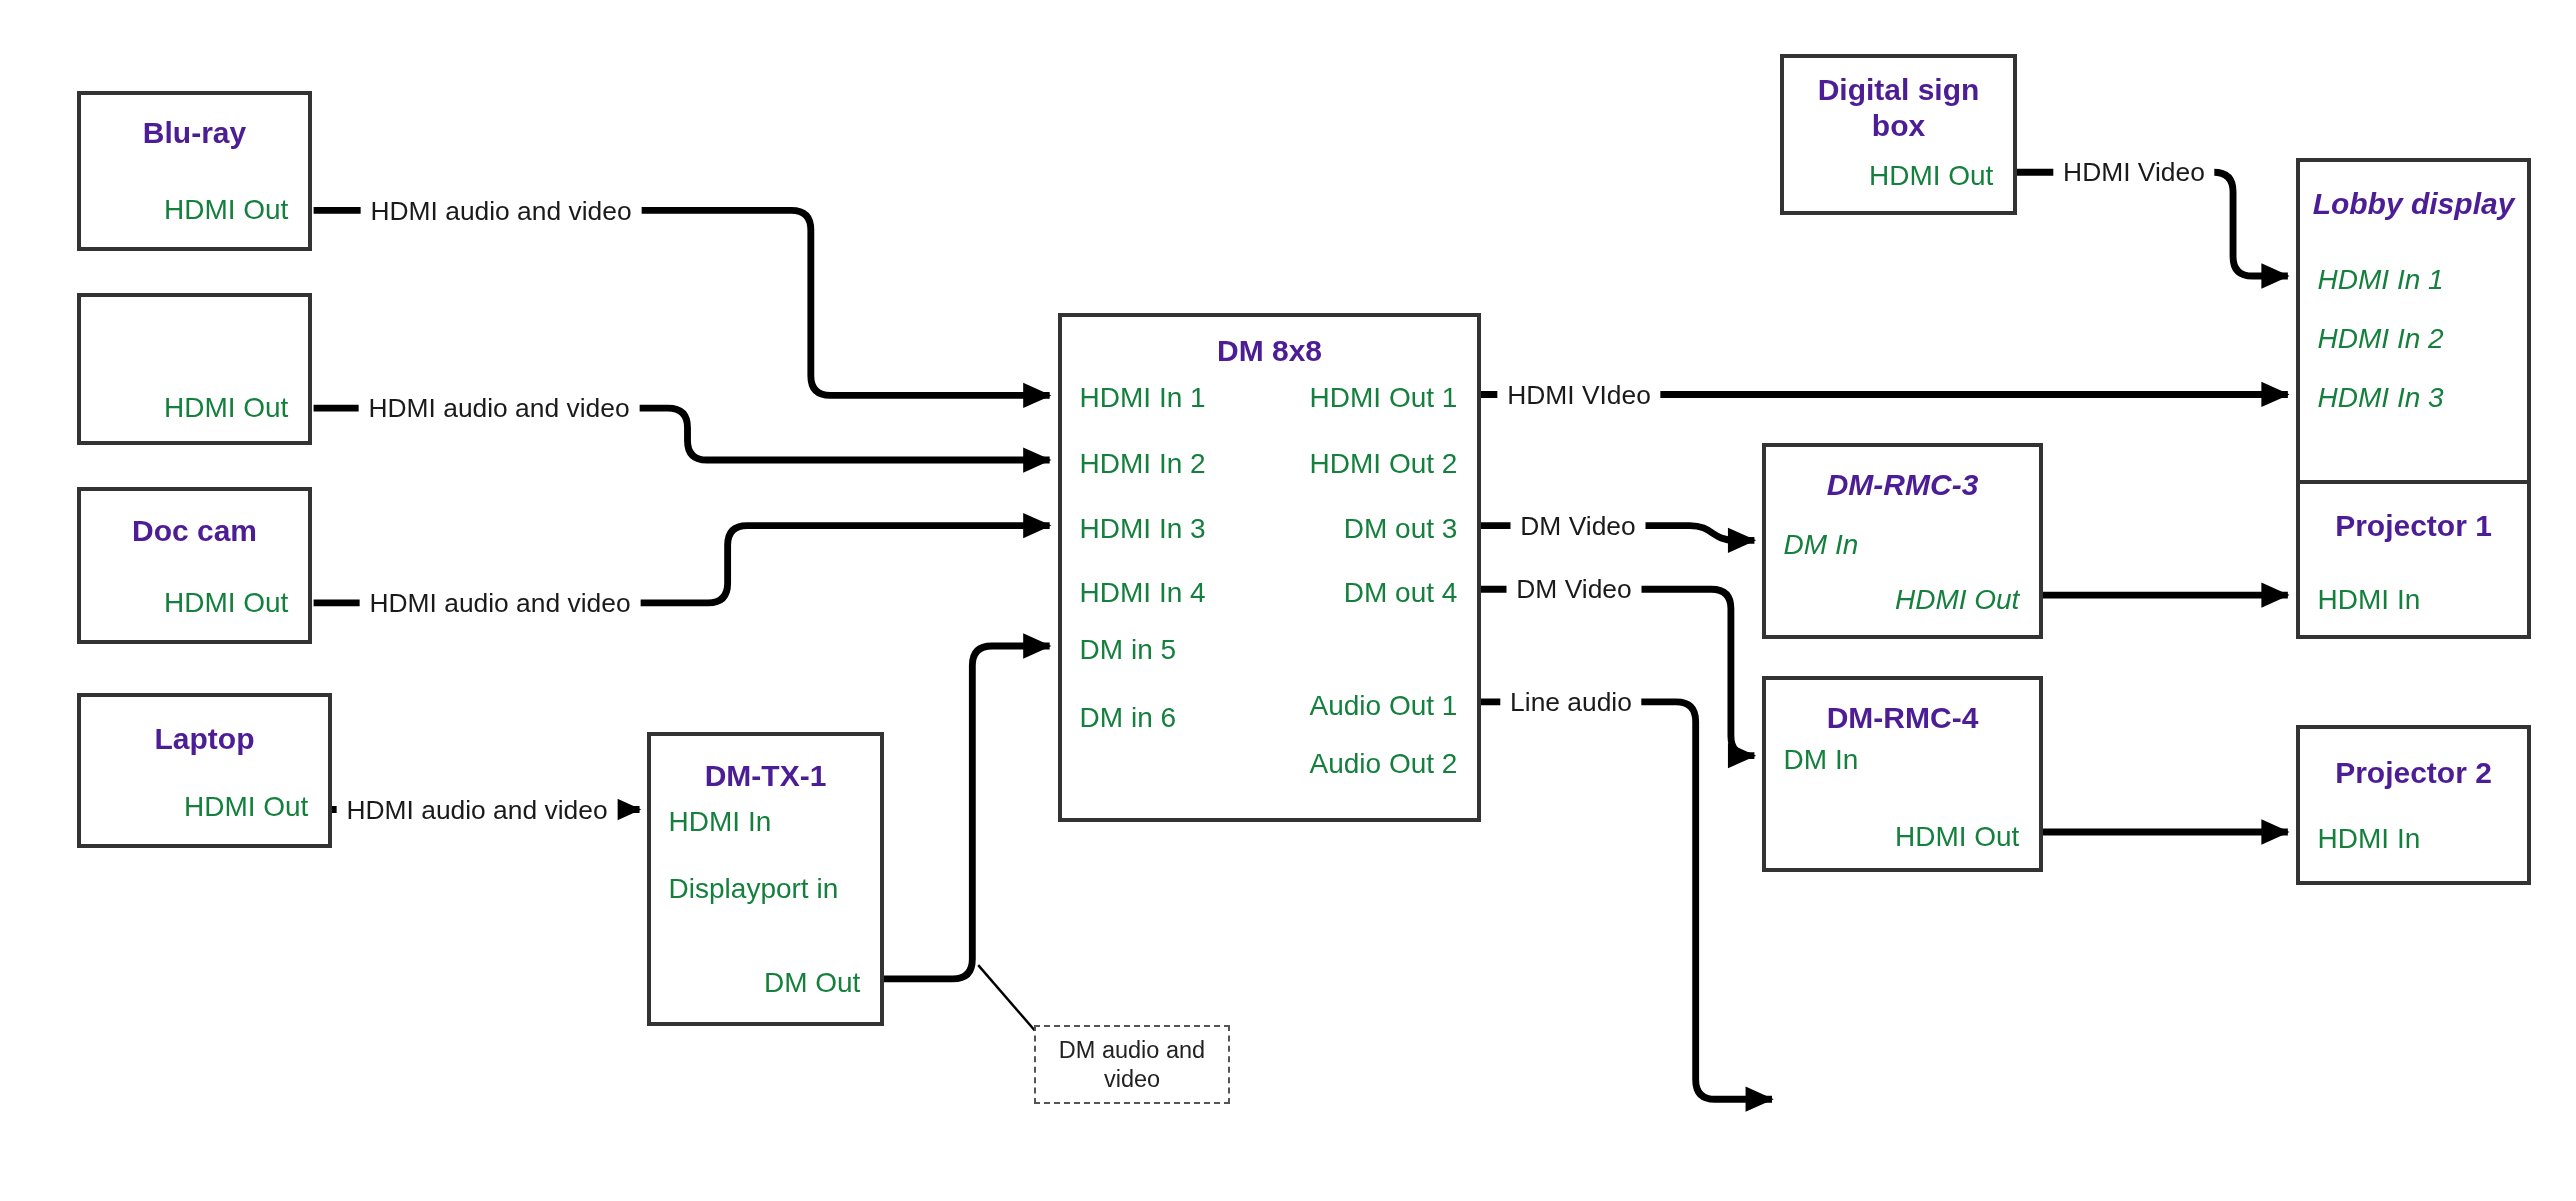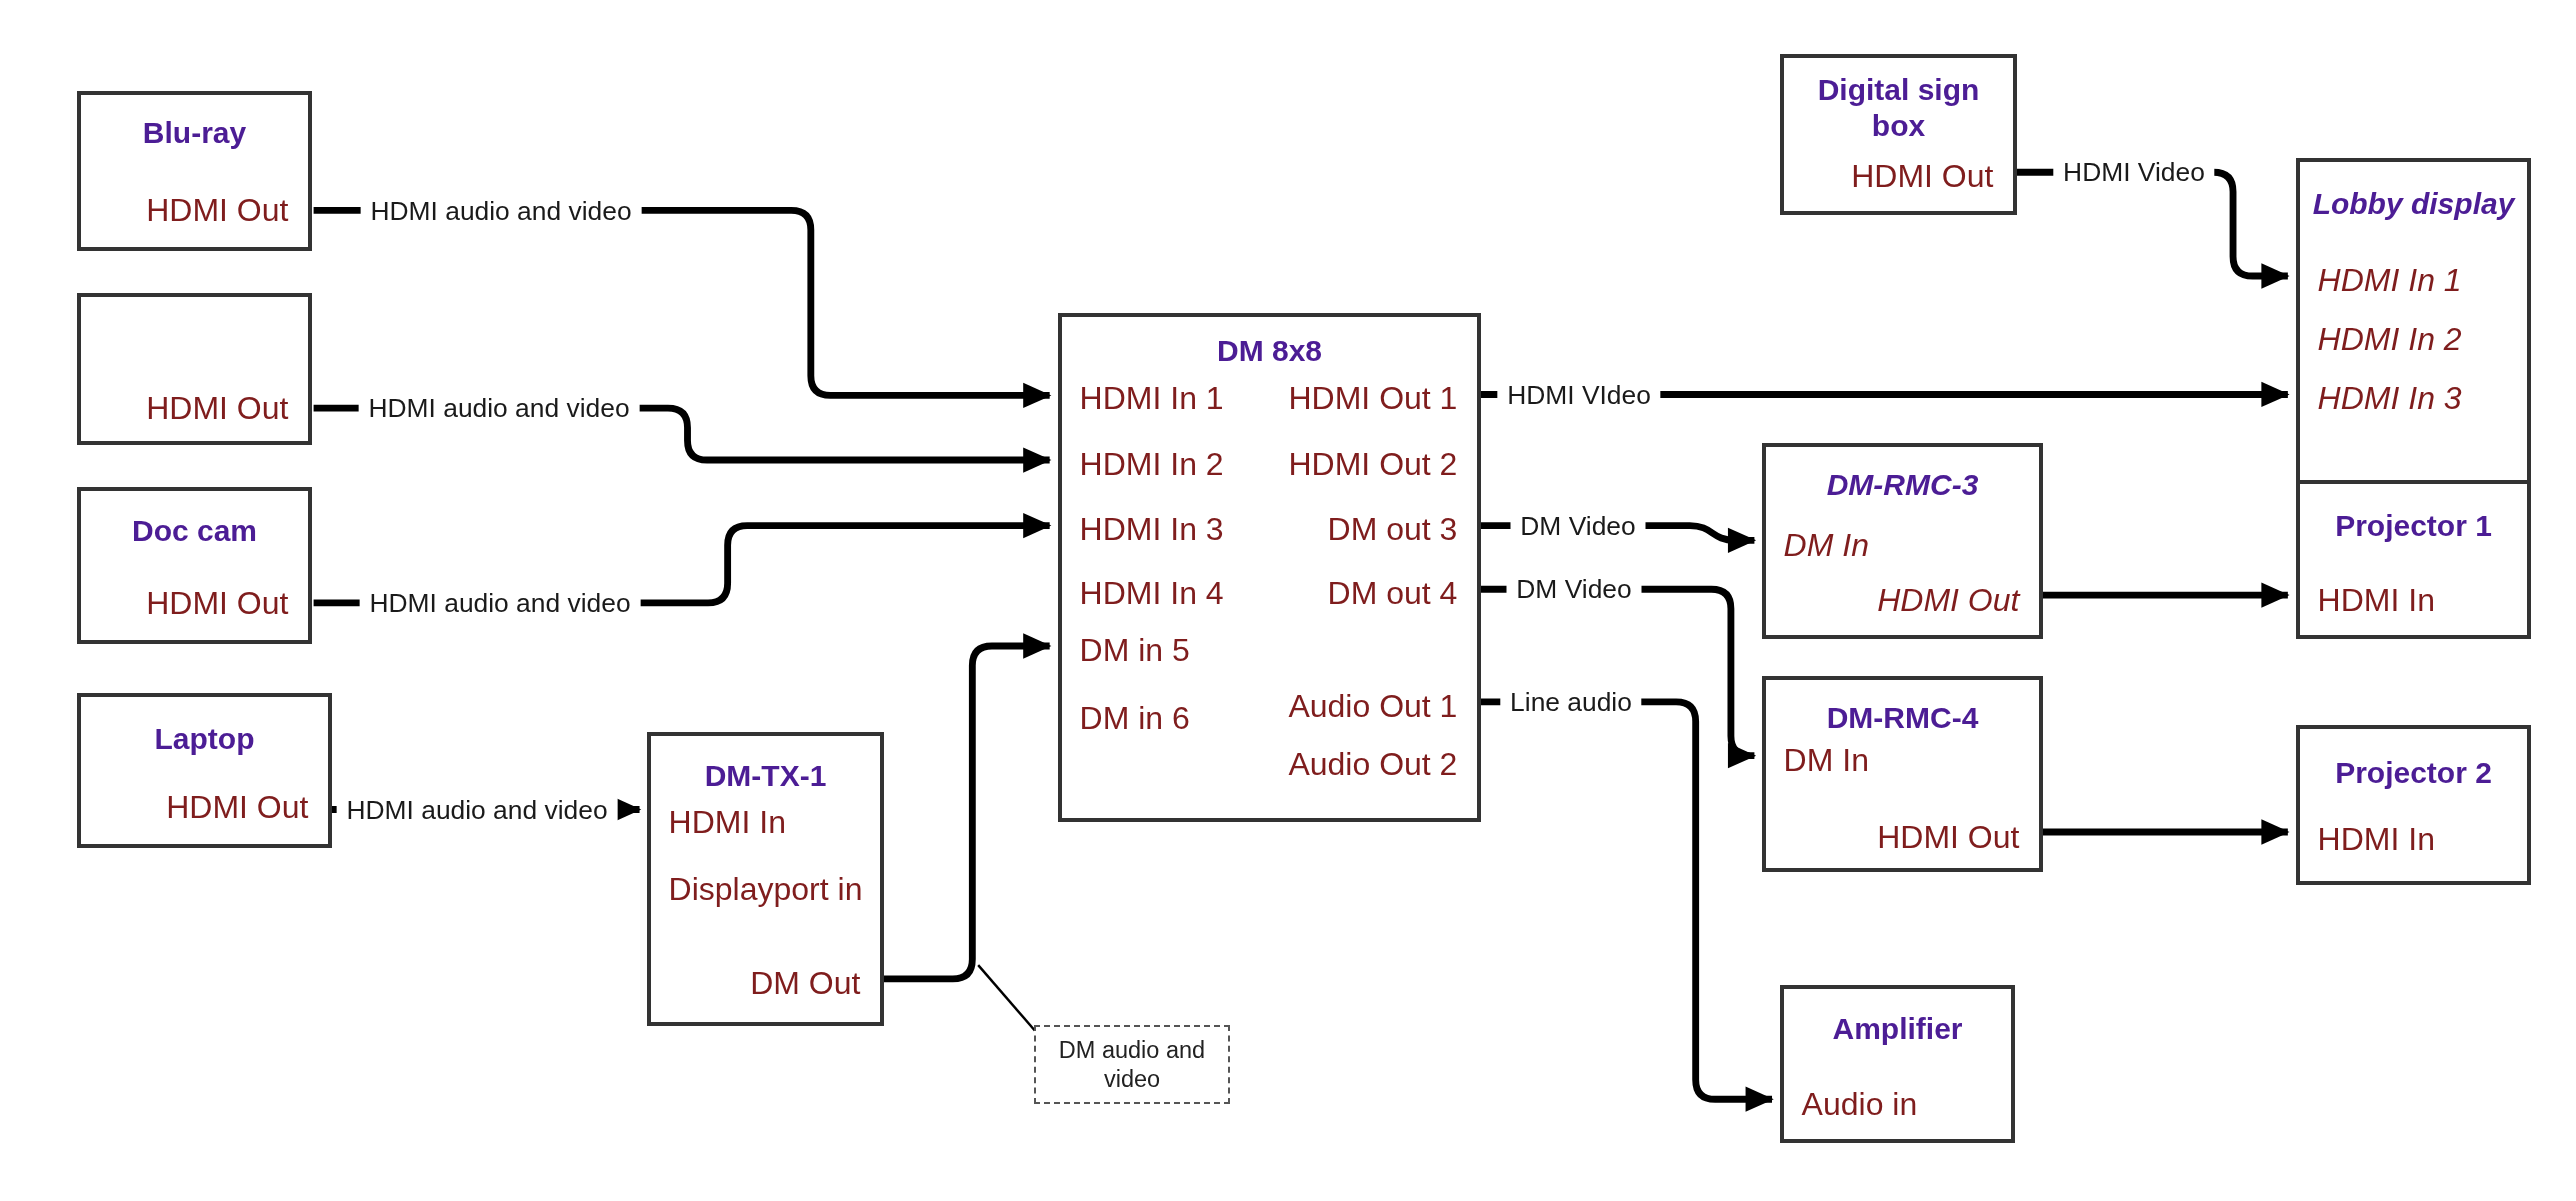--- a/index.html
+++ b/index.html
@@ -20,24 +20,24 @@
   }
   .title{
     position:absolute;left:9.8px;right:9.8px;
     text-align:center;
     font-weight:bold;
     font-size:30px;line-height:36px;
     color:#4c1d95;
   }
   .port{
     position:absolute;
-    font-size:32px;line-height:28px;
+    font-size:28px;line-height:28px;
     white-space:nowrap;
     transform:translateY(-50%);
-    color:#7f1d1d;
+    color:#15803d;
   }
   .port.l{left:17.6px;}
   .port.r{right:19.6px;text-align:right;}
   .edge-label{
     position:absolute;
     transform:translate(-50%,-50%);
     background:#ffffff;
     padding:2px 9.8px;
     font-size:26.4px;line-height:29px;
     white-space:nowrap;
@@ -152,24 +152,20 @@
     <div class="title" style="top:19.6px;">DM-RMC-4</div>
     <div class="port l" style="top:80px;">DM In</div>
     <div class="port r" style="top:157px;">HDMI Out</div>
   </div>
 
   <div class="node" style="left:2296px;top:725px;width:235px;height:160px;">
     <div class="title" style="top:25.5px;">Projector 2</div>
     <div class="port l" style="top:110px;">HDMI In</div>
   </div>
 
-  <div class="node" style="left:1780px;top:985px;width:235px;height:158px;">
-    <div class="title" style="top:21.5px;">Amplifier</div>
-    <div class="port l" style="top:115px;">Audio in</div>
-  </div>
 
   <div class="note-box" style="left:1034px;top:1025px;width:196px;height:79px;">DM audio and video</div>
 
   <div class="edge-label" style="left:501px;top:211px;">HDMI audio and video</div>
   <div class="edge-label" style="left:499px;top:408px;">HDMI audio and video</div>
   <div class="edge-label" style="left:500px;top:603px;">HDMI audio and video</div>
   <div class="edge-label" style="left:477px;top:810px;">HDMI audio and video</div>
   <div class="edge-label" style="left:1579px;top:395px;">HDMI VIdeo</div>
   <div class="edge-label" style="left:1578px;top:526px;">DM Video</div>
   <div class="edge-label" style="left:1574px;top:589px;">DM Video</div>

